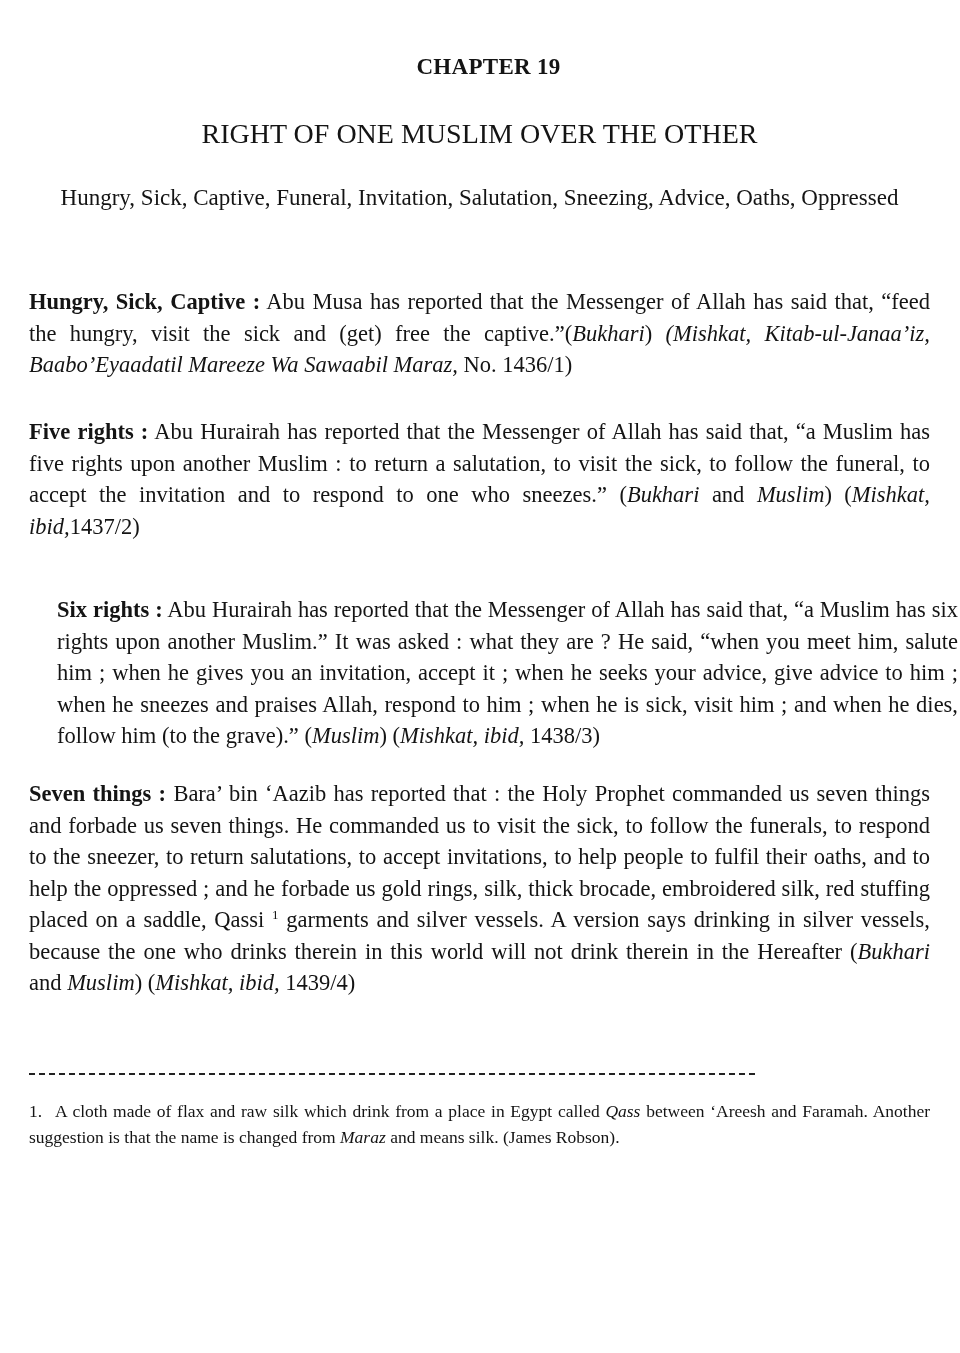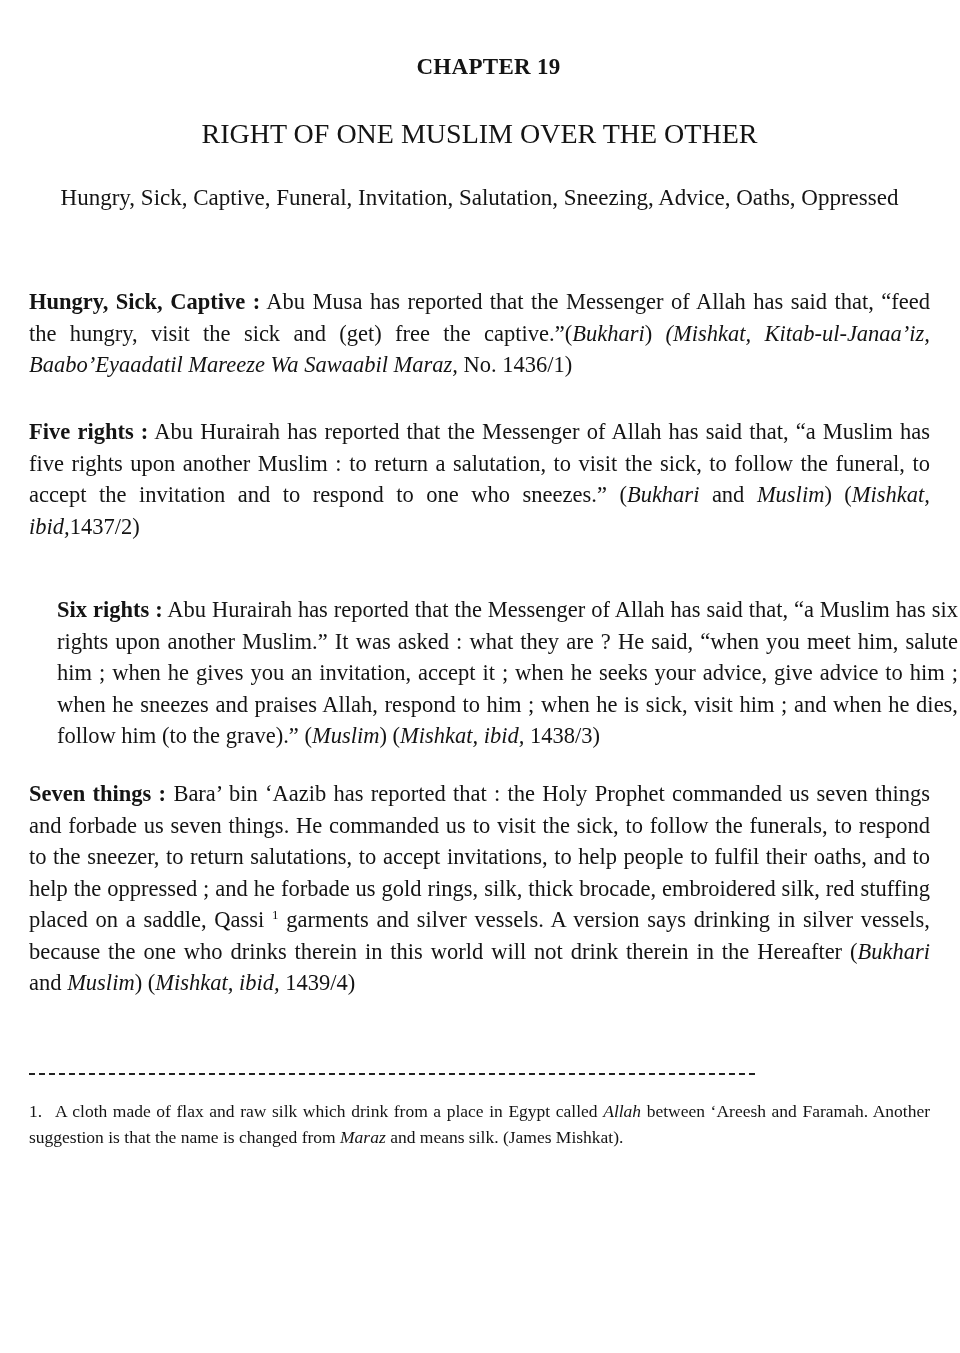--- a/index.html
+++ b/index.html
@@ -38,14 +38,14 @@
   <p class="para" id="p1"><b>Hungry, Sick, Captive :</b><span> Abu Musa has reported that the Messenger of Allah has said that, “feed the hungry, visit the sick and (get) free the captive.”</span><span>(</span><i>Bukhari</i><span>) </span><i>(Mishkat, Kitab-ul-Janaa’iz, Baabo’Eyaadatil  Mareeze Wa Sawaabil Maraz,</i><span> No. 1436/1)</span></p>
 
   <p class="para" id="p2"><b>Five  rights :</b><span> Abu Hurairah has reported that the Messenger of Allah has said that, “a Muslim has five rights upon another Muslim : to return a salutation, to visit the sick, to follow the funeral, to accept the invitation and to respond to one who sneezes.” (</span><i>Bukhari</i><span> and </span><i>Muslim</i><span>) (</span><i>Mishkat, ibid,</i><span>1437/2)</span></p>
 
   <p class="para" id="p3"><b>Six rights :</b><span> Abu Hurairah has reported that the Messenger of Allah has said that, “a Muslim has six rights upon another Muslim.” It was asked : what they are ? He said, “when you meet him, salute him ; when he gives you an invitation, accept it ; when he seeks your advice, give advice to him ; when he sneezes and praises Allah, respond to him ; when he is sick, visit him ; and when he dies, follow him (to the grave).” (</span><i>Muslim</i><span>) (</span><i>Mishkat, ibid,</i><span> 1438/3)</span></p>
 
   <p class="para" id="p4"><b>Seven things :</b><span> Bara’ bin ‘Aazib has reported that : the Holy Prophet commanded us seven things and forbade us seven things. He commanded us to visit the sick, to follow the funerals, to respond to the sneezer, to return salutations, to accept invitations, to help people to fulfil their oaths, and to help the oppressed ; and he forbade us gold rings, silk, thick brocade, embroidered silk, red stuffing placed on a saddle,    Qassi </span><span class="sup">1</span><span> garments and silver vessels. A version says drinking in silver vessels, because the one who drinks therein in this world will not drink therein in the Hereafter (</span><i>Bukhari</i><span> and </span><i>Muslim</i><span>) (</span><i>Mishkat, ibid,</i><span> 1439/4)</span></p>
 
   <div class="rule"></div>
 
-  <p class="footnote"><span class="num">1.</span><span>A cloth made of flax and raw silk which drink from a place in Egypt called </span><i>Allah</i><span> between ‘Areesh and Faramah. Another suggestion is that the name is changed from </span><i>Maraz</i><span>  and means silk. (James Mishkat).</span></p>
+  <p class="footnote"><span class="num">1.</span><span>A cloth made of flax and raw silk which drink from a place in Egypt called </span><i>Qass</i><span> between ‘Areesh and Faramah. Another suggestion is that the name is changed from </span><i>Maraz</i><span>  and means silk. (James Robson).</span></p>
 </div>
 
 </body></html>

